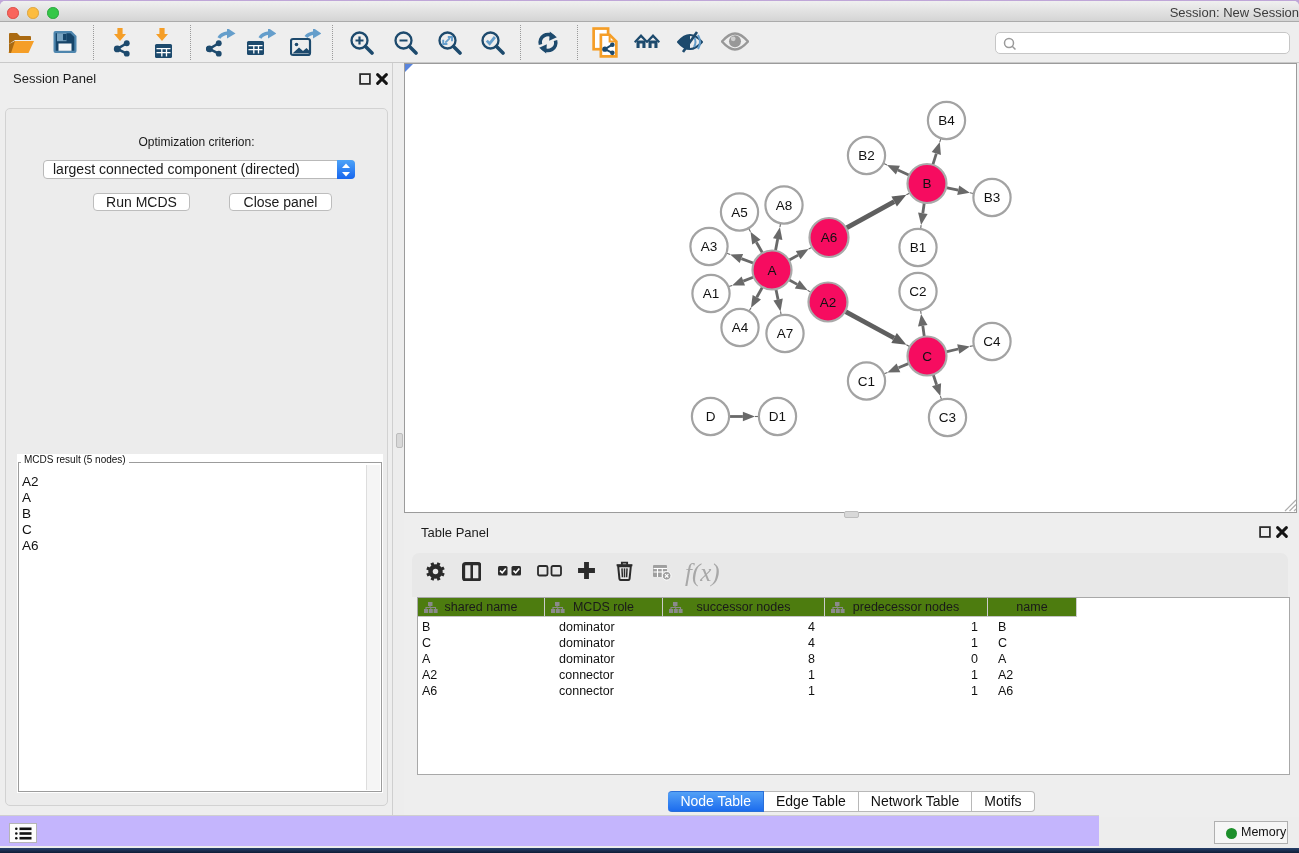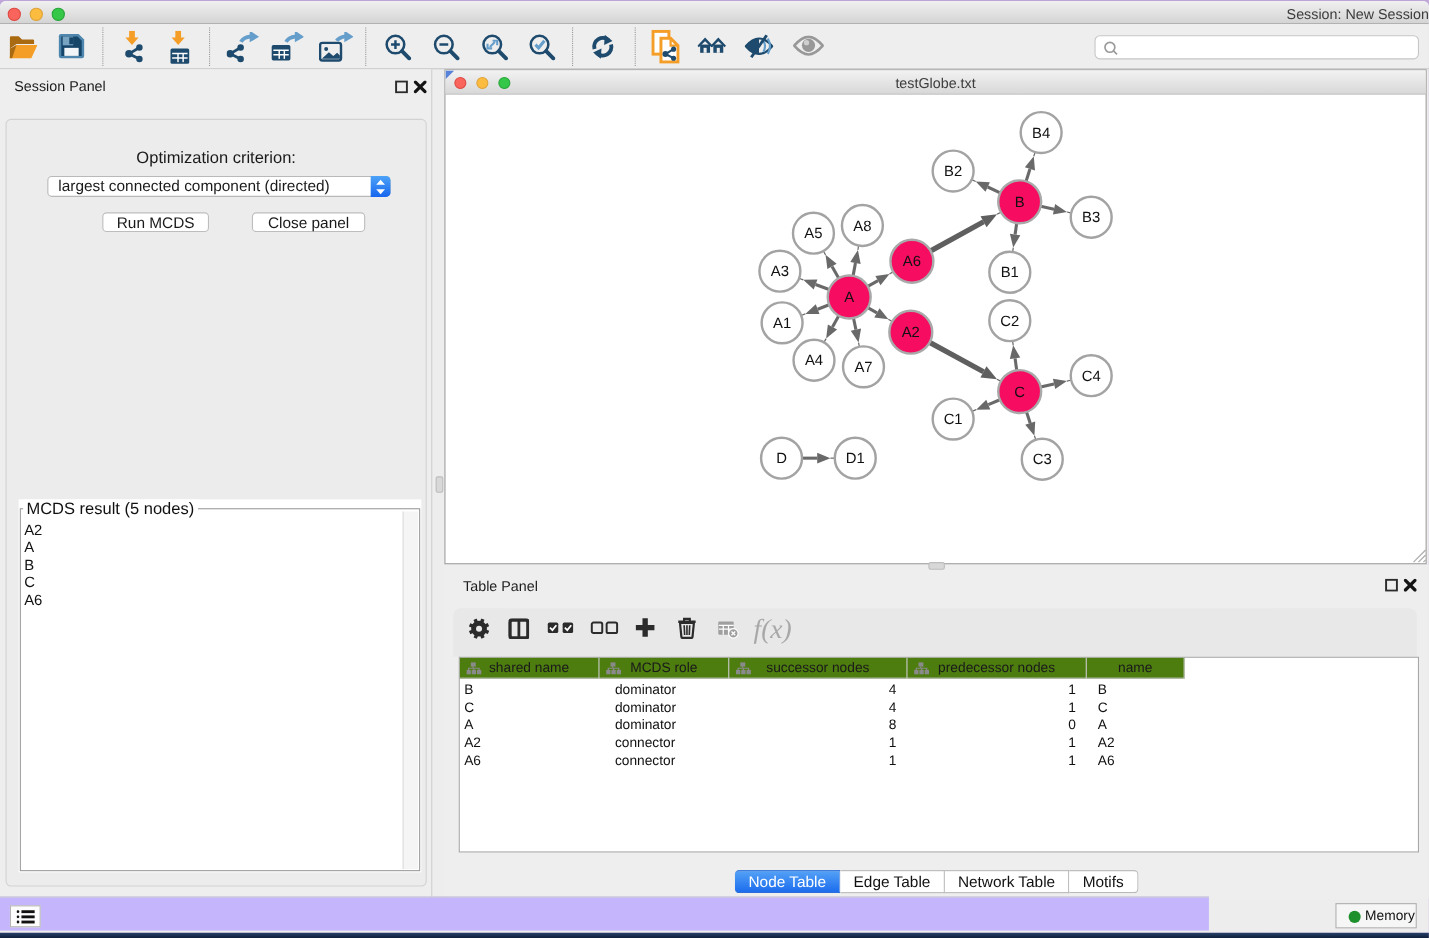--- a/index.html
+++ b/index.html
@@ -18,29 +18,29 @@
 .sep { top:3px; height:35px; width:0; border-left:1px dotted #9a9a9a; }
 #searchbox { left:995px; top:10px; width:295px; height:22px; background:#fff; border:1px solid #c6c6c6; border-radius:5px; }
 
 #cp { left:0; top:62px; width:393px; height:755px; background:#eeeeee; border-right:1px solid #cfcfcf; }
 #cp .title { left:13px; top:8px; font-size:13px; color:#1c1c1c; }
 #cptabs { top:33px; left:78px; height:21px; display:flex; font-size:14px; color:#111; }
 #cptabs .tab { background:#fff; border:1px solid #b8b8b8; border-left:none; line-height:19px; text-align:center; }
 #cptabs .tab.first { border-left:1px solid #b8b8b8; border-radius:4px 0 0 4px; }
 #cptabs .tab.sel { background:linear-gradient(180deg,#53a1f6,#1c6cee); color:#fff; border-color:#2a6fd8; border-radius:0 4px 4px 0; }
 #cppanel { left:5px; top:45px; width:383px; height:698px; background:#ececec; border:1px solid #d2d2d2; border-radius:5px; }
-#optlabel { top:26px; width:100%; text-align:center; font-size:15px; color:#1a1a1a; }
+#optlabel { top:26px; width:100%; text-align:center; font-size:12px; color:#1a1a1a; }
 #dropdown { left:37px; top:51px; width:312px; height:19px; background:#fff; border:1px solid #b9b9b9; border-radius:4px; font-size:14px; color:#1a1a1a; line-height:17px; padding-left:9px; }
 #dropdown .spin { right:-1px; top:-1px; width:18px; height:19px; background:linear-gradient(180deg,#4da3f8,#1766ee); border-radius:0 4px 4px 0; }
 .btn { background:#ffffff; border:1px solid #bdbdbd; border-radius:4px; font-size:14px; color:#1a1a1a; text-align:center; line-height:16px; }
 #runbtn { left:87px; top:84px; width:97px; height:18px; }
 #closebtn { left:191px; top:84px; width:103px; height:18px;margin-left:32px; }
 #mcdsbox { left:11px; top:345px; width:366px; height:339px; background:#fff; }
 #mcdsbox .grpline { position:absolute; left:1px; top:8px; width:364px; height:330px; border:1px solid #9c9c9c; }
-#mcdsbox .grplabel { position:absolute; left:4px; top:0px; background:#fff; padding:0 3px; font-size:15px; color:#111; }
+#mcdsbox .grplabel { position:absolute; left:4px; top:0px; background:#fff; padding:0 3px; font-size:10px; color:#111; }
 #mcdslist { position:absolute; left:3px; top:18px; width:344px; height:318px; background:#fff; font-size:13.5px; color:#111; line-height:16px; padding:2px 0 0 2px; }
 #mcdssb { position:absolute; right:3px; top:11px; width:14px; height:325px; background:#f5f5f5; border-left:1px solid #ddd; }
 
 #gwin { left:404px; top:62px; width:893px; height:450px; background:#fff; border:1px solid #9b9b9b; }
 #gtitle { left:0; top:0; width:100%; height:22px; background:linear-gradient(180deg,#f2f2f2,#d8d8d8); border-bottom:1px solid #b5b5b5; }
 #gtitle .ttext { width:100%; text-align:center; top:4px; font-size:13px; color:#3c3c3c; }
 #gtitle .tl { top:6px; width:11px; height:11px; }
 #gtitle .t1 { left:8px; background:#f9645c; border:0.5px solid #dd4942; }
 #gtitle .t2 { left:28px; background:#fcbc40; border:0.5px solid #dfa33a; }
 #gtitle .t3 { left:48px; background:#34c748; border:0.5px solid #27a53a; }
@@ -223,26 +223,20 @@
       <div id="closebtn" class="abs btn">Close panel</div>
       <div id="mcdsbox" class="abs">
         <div class="grpline"></div>
         <div class="grplabel">MCDS result (5 nodes)</div>
         <div id="mcdslist">A2<br>A<br>B<br>C<br>A6</div>
         <div id="mcdssb"></div>
       </div>
     </div>
   </div>
   <div id="gwin" class="abs">
-    <div id="gtitle" class="abs">
-      <div class="abs tl t1"></div>
-        <div class="abs tl t2"></div>
-        <div class="abs tl t3"></div>
-      <div class="abs ttext">testGlobe.txt</div>
-    </div>
     <svg class="abs" style="left:0;top:0" width="8" height="8" viewBox="0 0 8 8">
         <path d="M0 0 L8 0 L0 8 Z" fill="#3c6fd6" opacity="0.85"></path>
       </svg>
     <svg class="abs" style="left:879px;top:435px" width="13" height="13" viewBox="0 0 13 13">
         <path d="M12 1 L1 12 M12 5.5 L5.5 12 M12 10 L10 12" stroke="#aeaeae" stroke-width="1.2" fill="none"></path>
       </svg>
   </div>
   <svg width="891" height="426" viewBox="0 0 891 426" style="position:absolute;left:405px;top:85px;">
       <line x1="348.8" y1="191.0" x2="338.3" y2="195.1" stroke="#696969" stroke-width="2.8"></line>
       <line x1="327.1" y1="199.4" x2="323.8" y2="200.6" stroke="#696969" stroke-width="1.1"></line>

